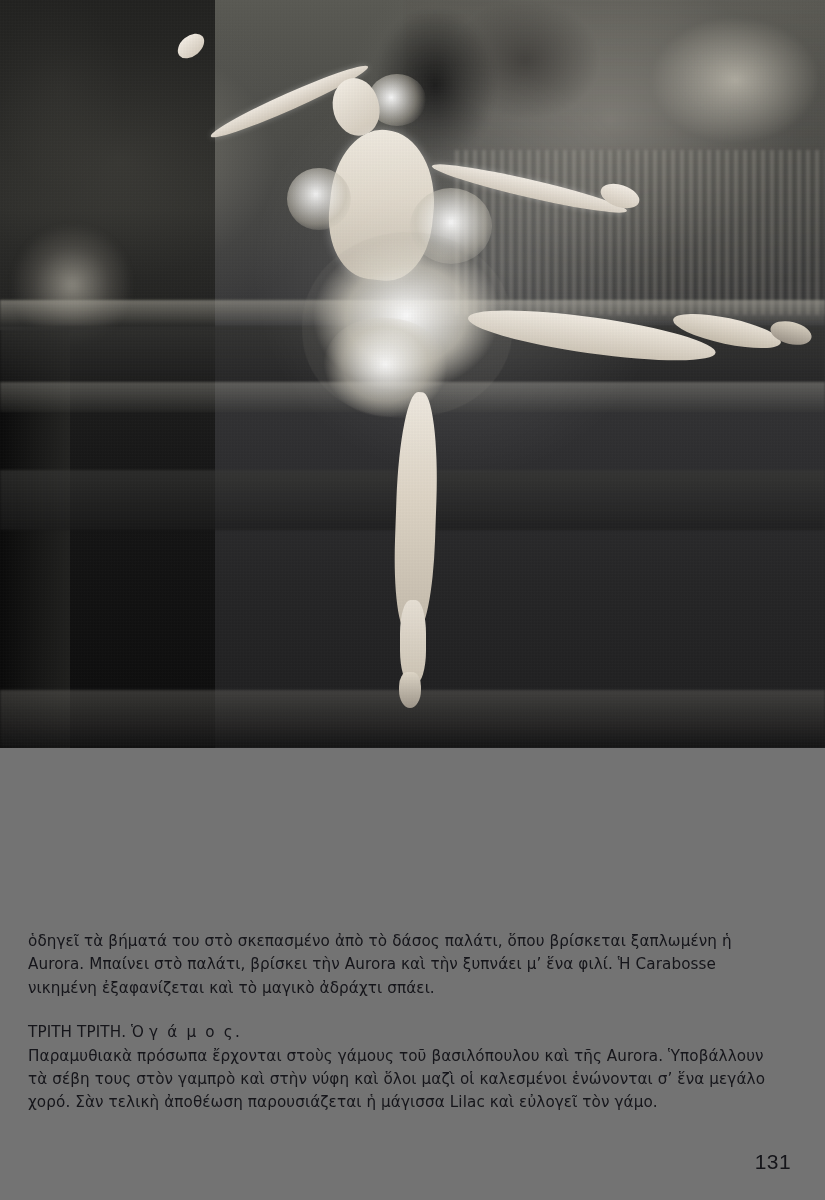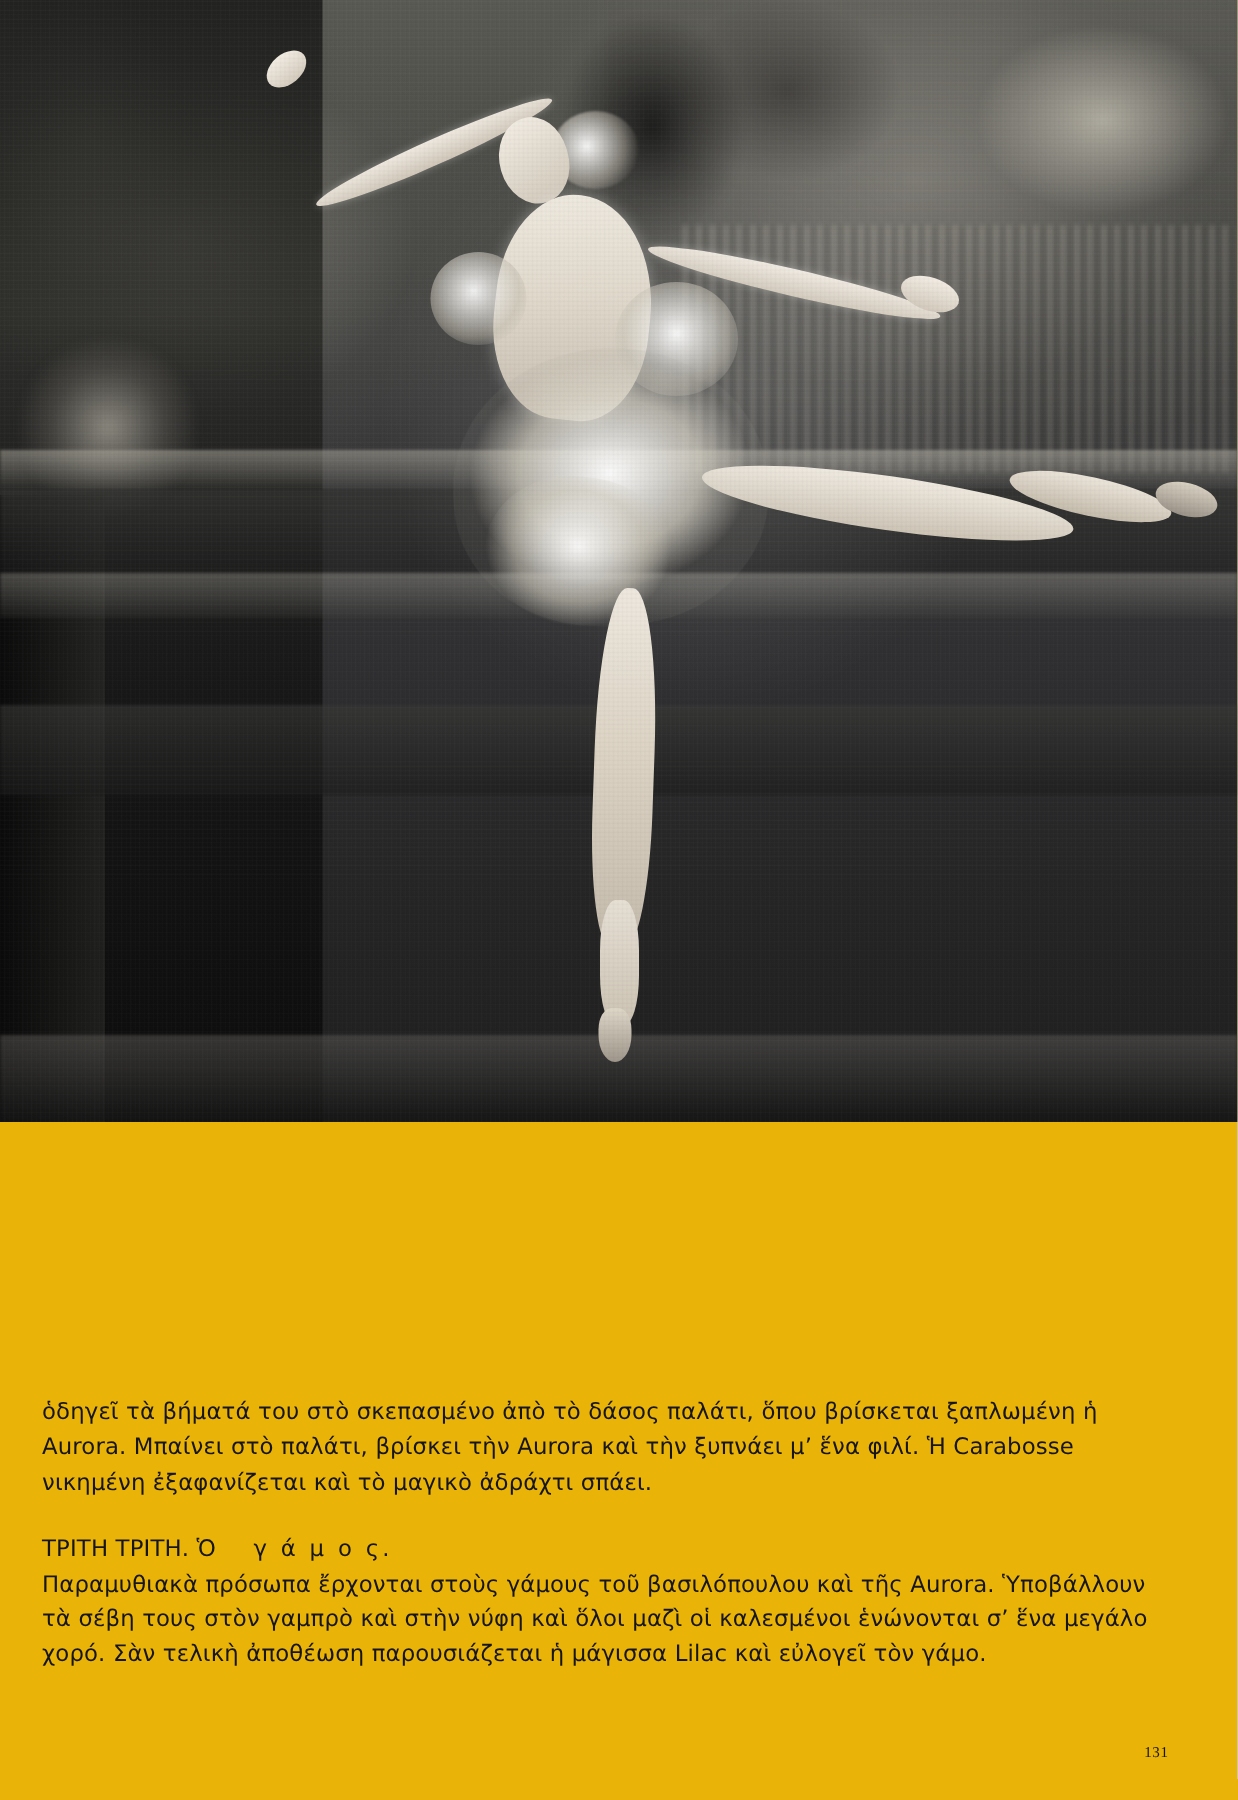--- a/index.html
+++ b/index.html
@@ -12,21 +12,21 @@
     height: 1200px;
     position: relative;
     font-family: "DejaVu Sans", sans-serif;
     color: #111111;
     overflow: hidden;
   }
 
   .page {
     position: absolute;
     inset: 0;
-    background: #eab308;
+    background: #737373;
   }
 
   
   .photo {
     position: absolute;
     left: 0;
     top: 0;
     width: 825px;
     height: 748px;
     overflow: hidden;
@@ -301,28 +301,28 @@
   .para + .para { margin-top: 21px; }
 
   .act-heading {
     font-family: "DejaVu Sans", sans-serif;
     font-size: 15.2px;
     line-height: 23.4px;
     color: #15151a;
     margin: 0;
     letter-spacing: 0.1px;
   }
-  .spaced { letter-spacing: 2.2px; margin-left: 20px; }
+  .spaced { letter-spacing: 2.2px; }
 
   .page-number {
     position: absolute;
-    right: 46px;
+    right: 34px;
     bottom: 26px;
-    font-family: Liberation Serif, serif;
-    font-size: 10px;
+    font-family: Liberation Sans, sans-serif;
+    font-size: 21px;
     color: #15151a;
     letter-spacing: 0.4px;
   }
 </style>
 </head>
 <body>
 
 <div class="page">
 
   <div class="photo">

